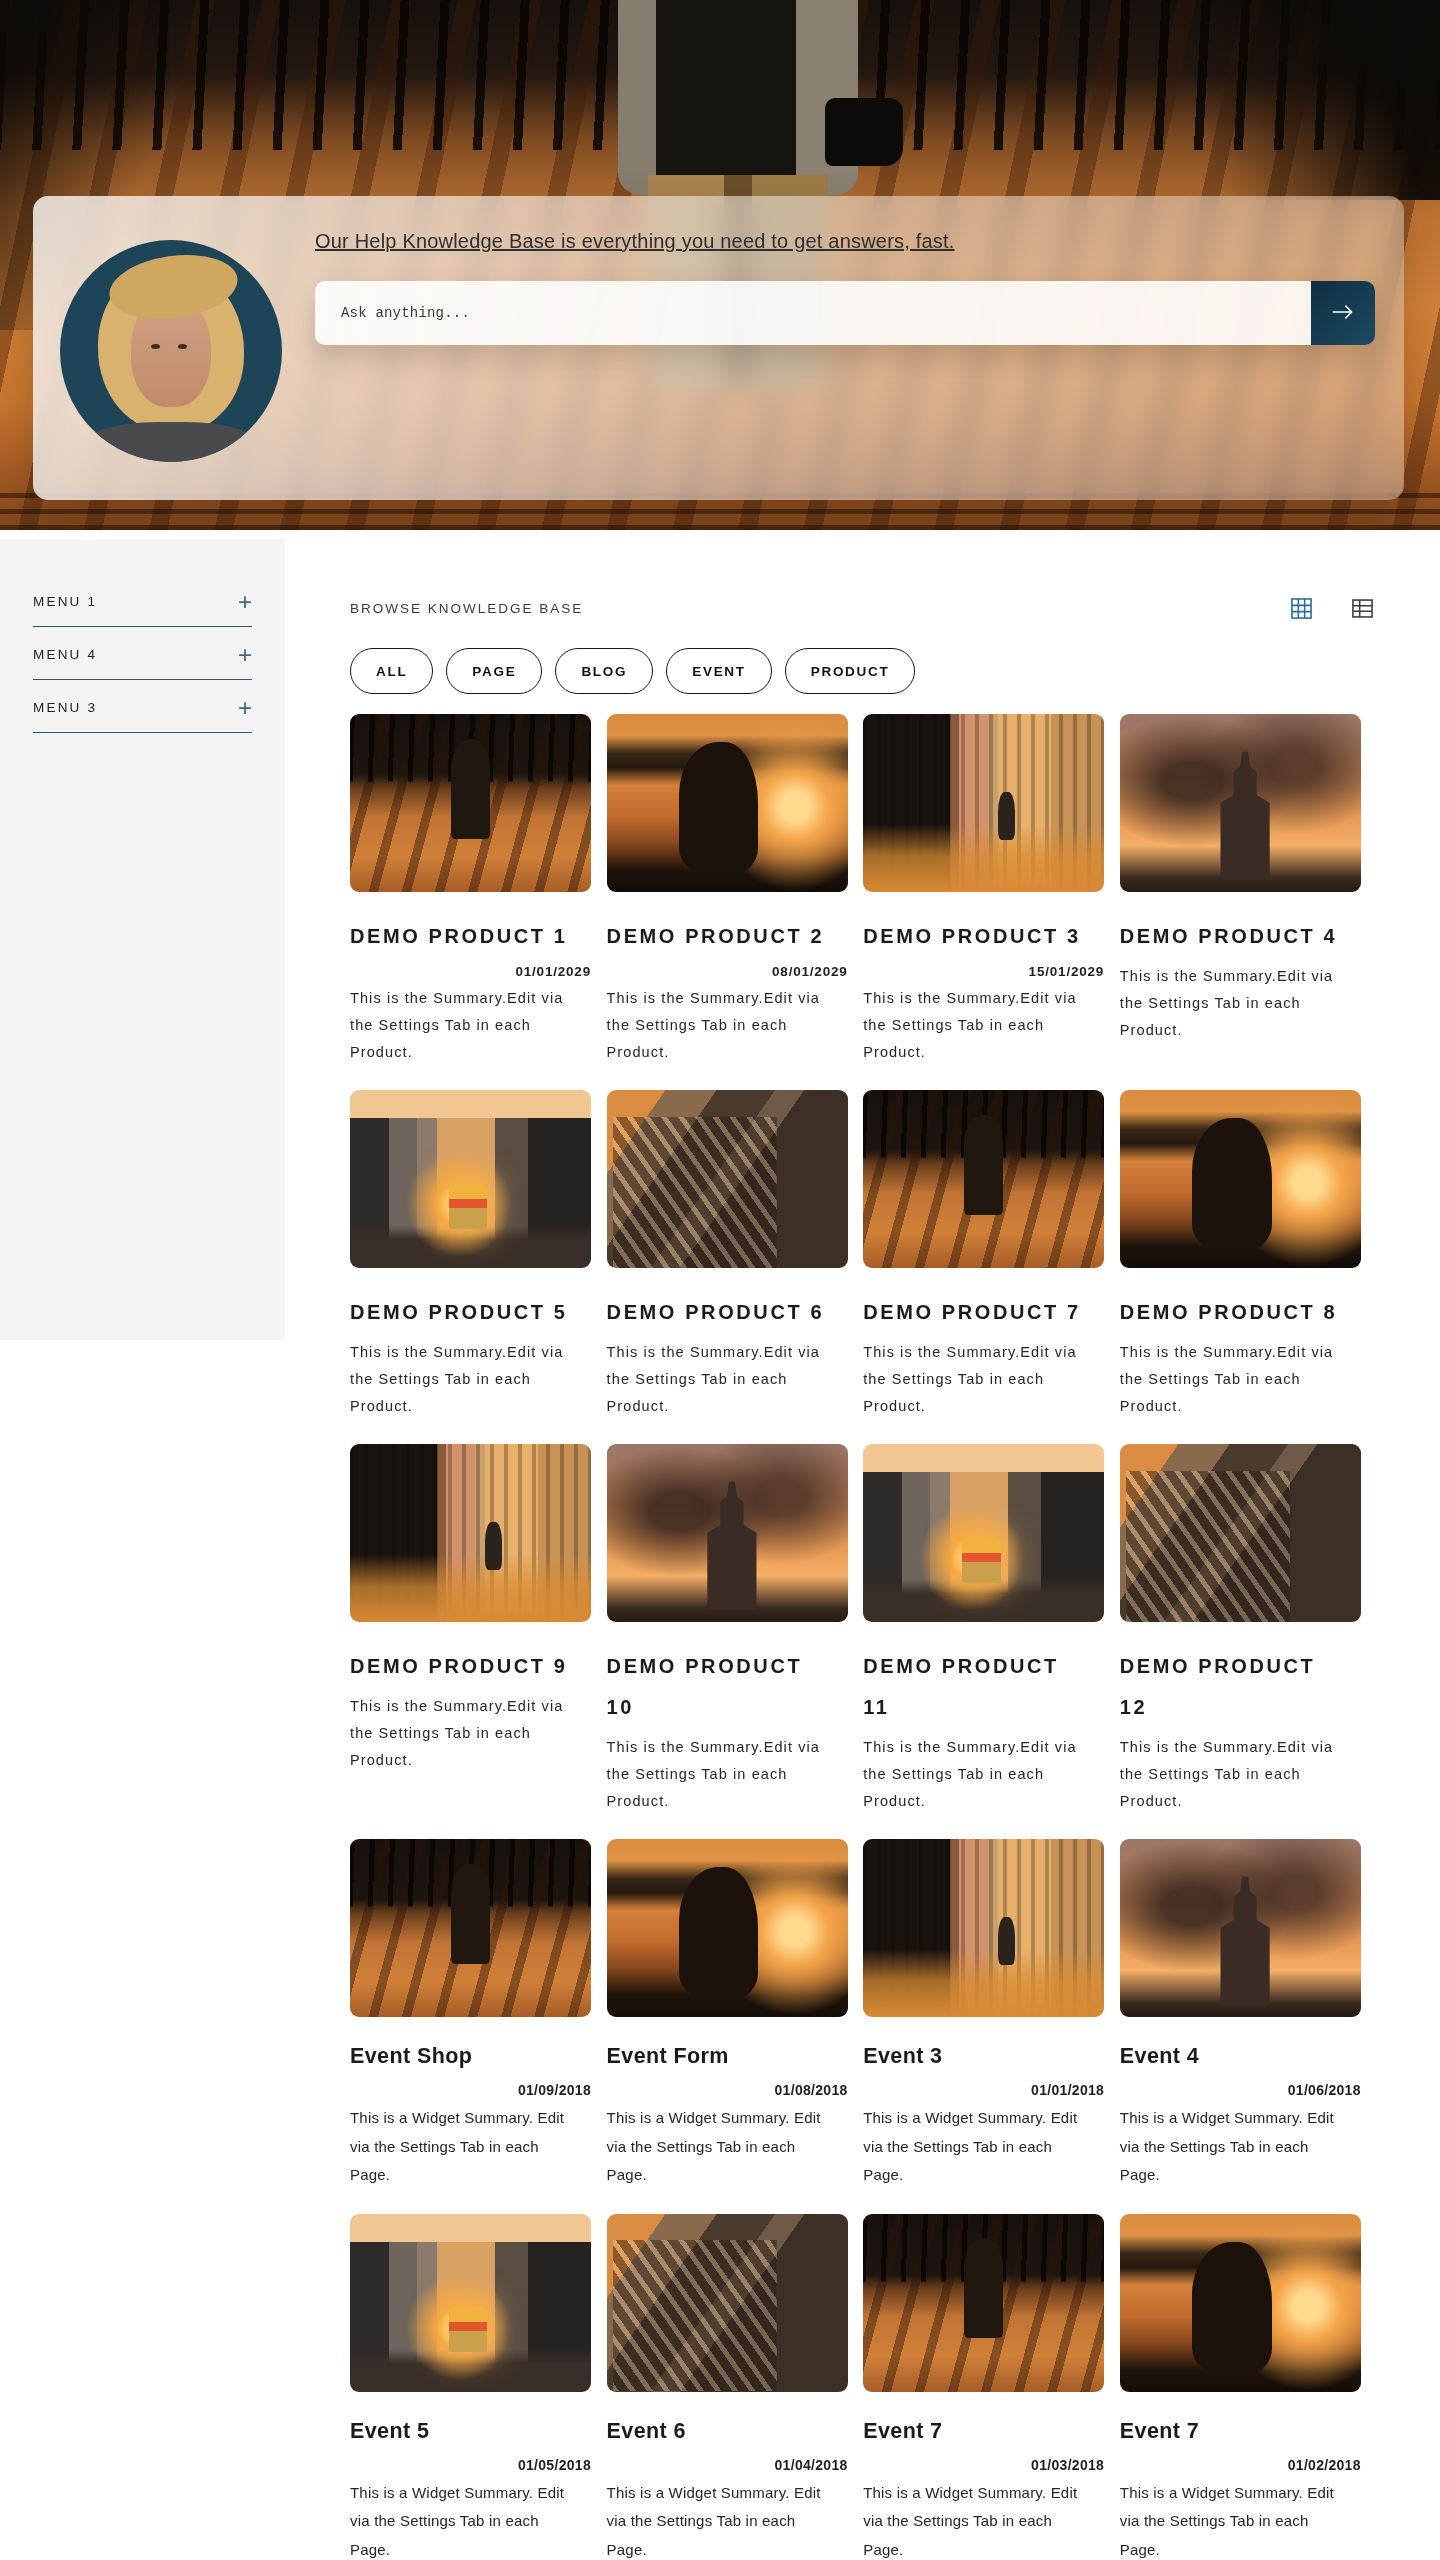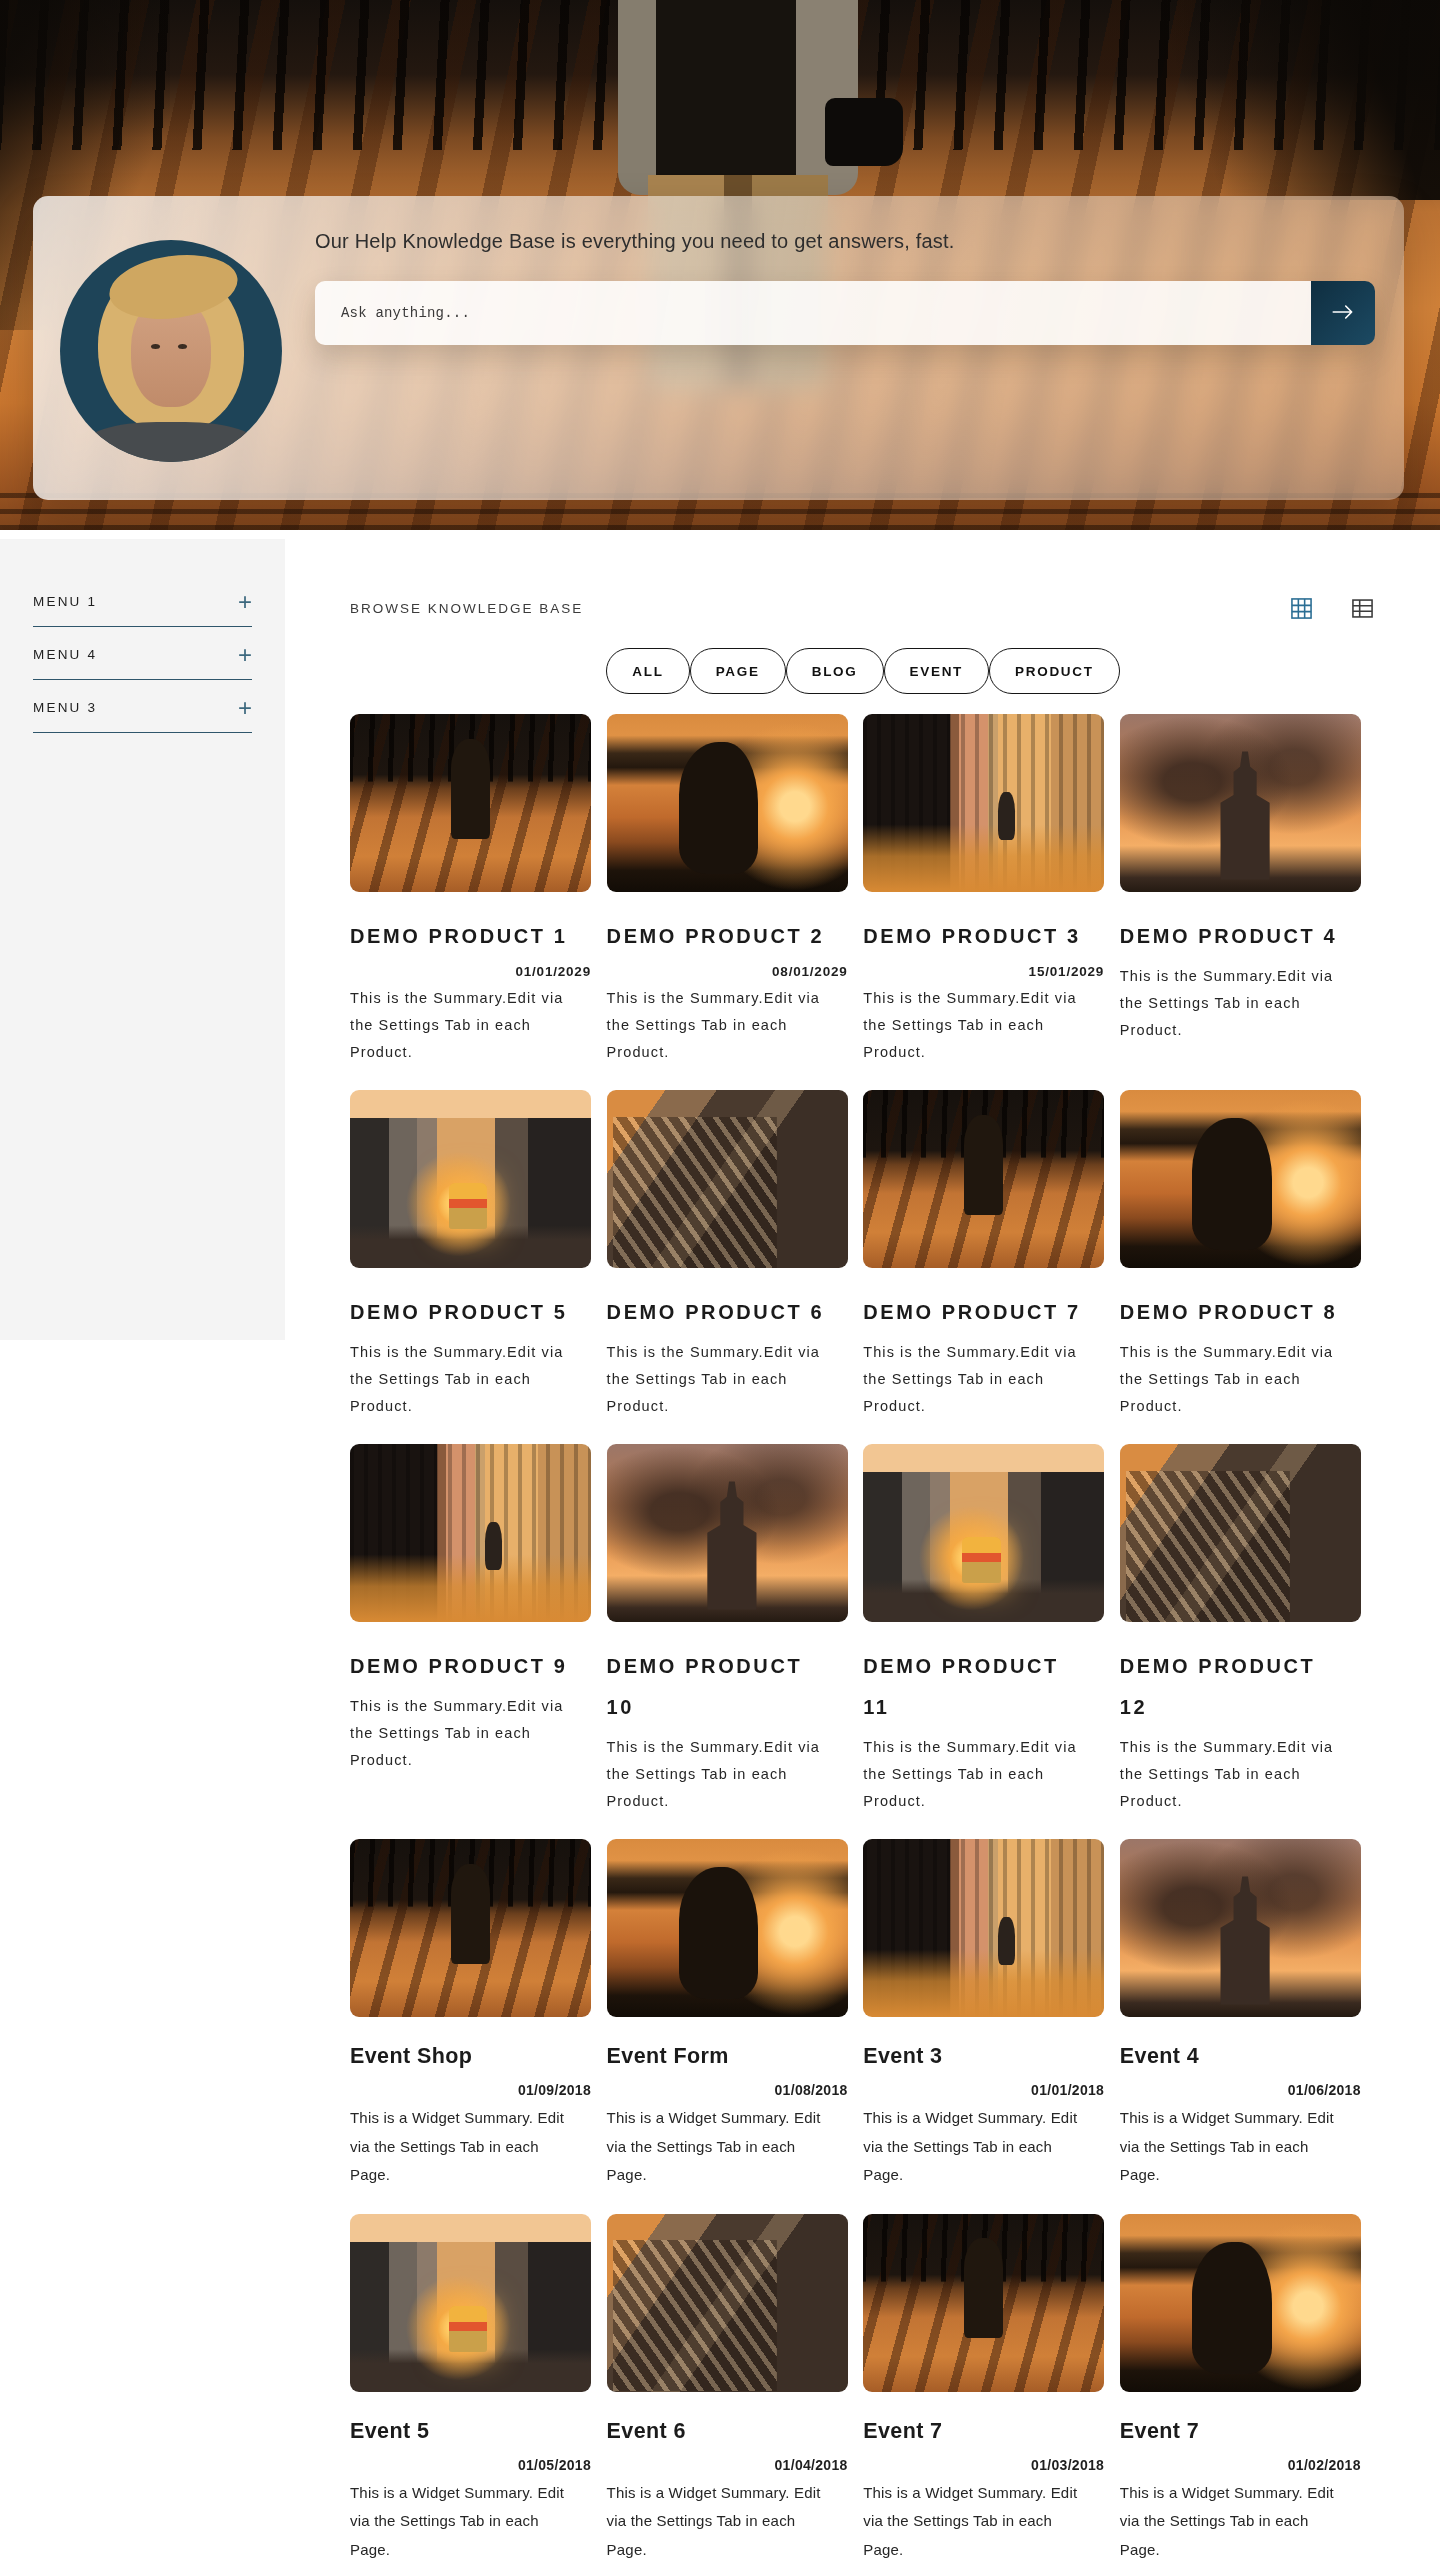--- a/index.html
+++ b/index.html
@@ -50,21 +50,21 @@
     border-radius:50%; transform:rotate(-8deg); }
   .av-face { position:absolute; left:32%; top:25%; width:36%; height:50%;
     background:linear-gradient(180deg,#d2a282,#c08b6a); border-radius:46% 46% 44% 44%; }
   .av-eye { position:absolute; width:9px; height:5px; background:#3a2c22; border-radius:50%; top:47%; }
   .av-eye.l { left:41%; } .av-eye.r { left:53%; }
   .av-shoulders { position:absolute; left:10%; bottom:-8%; width:80%; height:26%; background:#474b4e;
     border-radius:42% 42% 0 0; }
 
   .hero-content { position:absolute; left:282px; right:29px; top:34px; }
   .hero-title { margin:8px 0 12px; font-size:49px; font-weight:500; color:#1c1c1c; letter-spacing:0; line-height:1.2; }
-  .hero-subtitle { margin:0 0 28px; font-size:20px; color:#2e2e2e; letter-spacing:.2px; }
+  .hero-subtitle { margin:0 0 28px; font-size:20px; color:#2e2e2e; letter-spacing:.2px;text-decoration:underline; }
   .searchbar { display:flex; height:64px; width:100%; border-radius:10px; overflow:hidden;
     box-shadow:0 12px 28px rgba(40,25,10,.18); }
   .searchbar input { flex:1; border:0; outline:none; padding:0 26px; font-size:14px;
     background:rgba(255,255,255,.88); color:#222; font-family:Liberation Mono, monospace; letter-spacing:.2px; }
   .searchbar input::placeholder { color:#2f2f2f; opacity:.95; }
   .search-btn { width:64px; flex:none; border:0; cursor:pointer; display:flex; align-items:center;
     justify-content:center; background:linear-gradient(135deg,#0f2e40,#1c4a63); }
 
   
   .layout { display:flex; align-items:flex-start; padding-top:9px; }
@@ -73,21 +73,21 @@
     padding-bottom:14px; border-bottom:1.5px solid #2f566b; margin-bottom:17px; cursor:pointer; }
   .menu-label { font-size:13.5px; letter-spacing:2.2px; color:#1f1f1f; }
   .menu-plus { font-size:24px; font-weight:300; color:#3c687e; line-height:1; }
 
   .content { flex:1; padding:0 64px 0 65px; }
   .content-head { display:flex; justify-content:space-between; align-items:center; margin-top:56px; }
   .browse-heading { font-size:13.5px; letter-spacing:2px; color:#3b3b3b; }
   .views { display:flex; gap:34px; align-items:center; }
   .view-btn { width:27px; height:27px; cursor:pointer; background:none; border:0; padding:0; }
 
-  .filters { display:flex; justify-content:center; margin-top:26px; }
+  .filters { display:flex; justify-content:flex-start; gap:13px; margin-top:26px; }
   .pill { height:46px; padding:0 25px; border:1.3px solid #161616; border-radius:23px; background:#fff;
     display:flex; align-items:center; font-size:13.5px; font-weight:700; letter-spacing:1.7px;
     color:#111; cursor:pointer; font-family:inherit; }
 
   
   .grid { display:grid; grid-template-columns:repeat(4,241px); column-gap:15.6px; row-gap:24px;
     margin-top:20px; align-items:start; }
   .card { cursor:pointer; }
   .thumb { position:relative; width:241px; height:178px; border-radius:9px; overflow:hidden;
     margin-bottom:24px; background:#7a4a24; }

